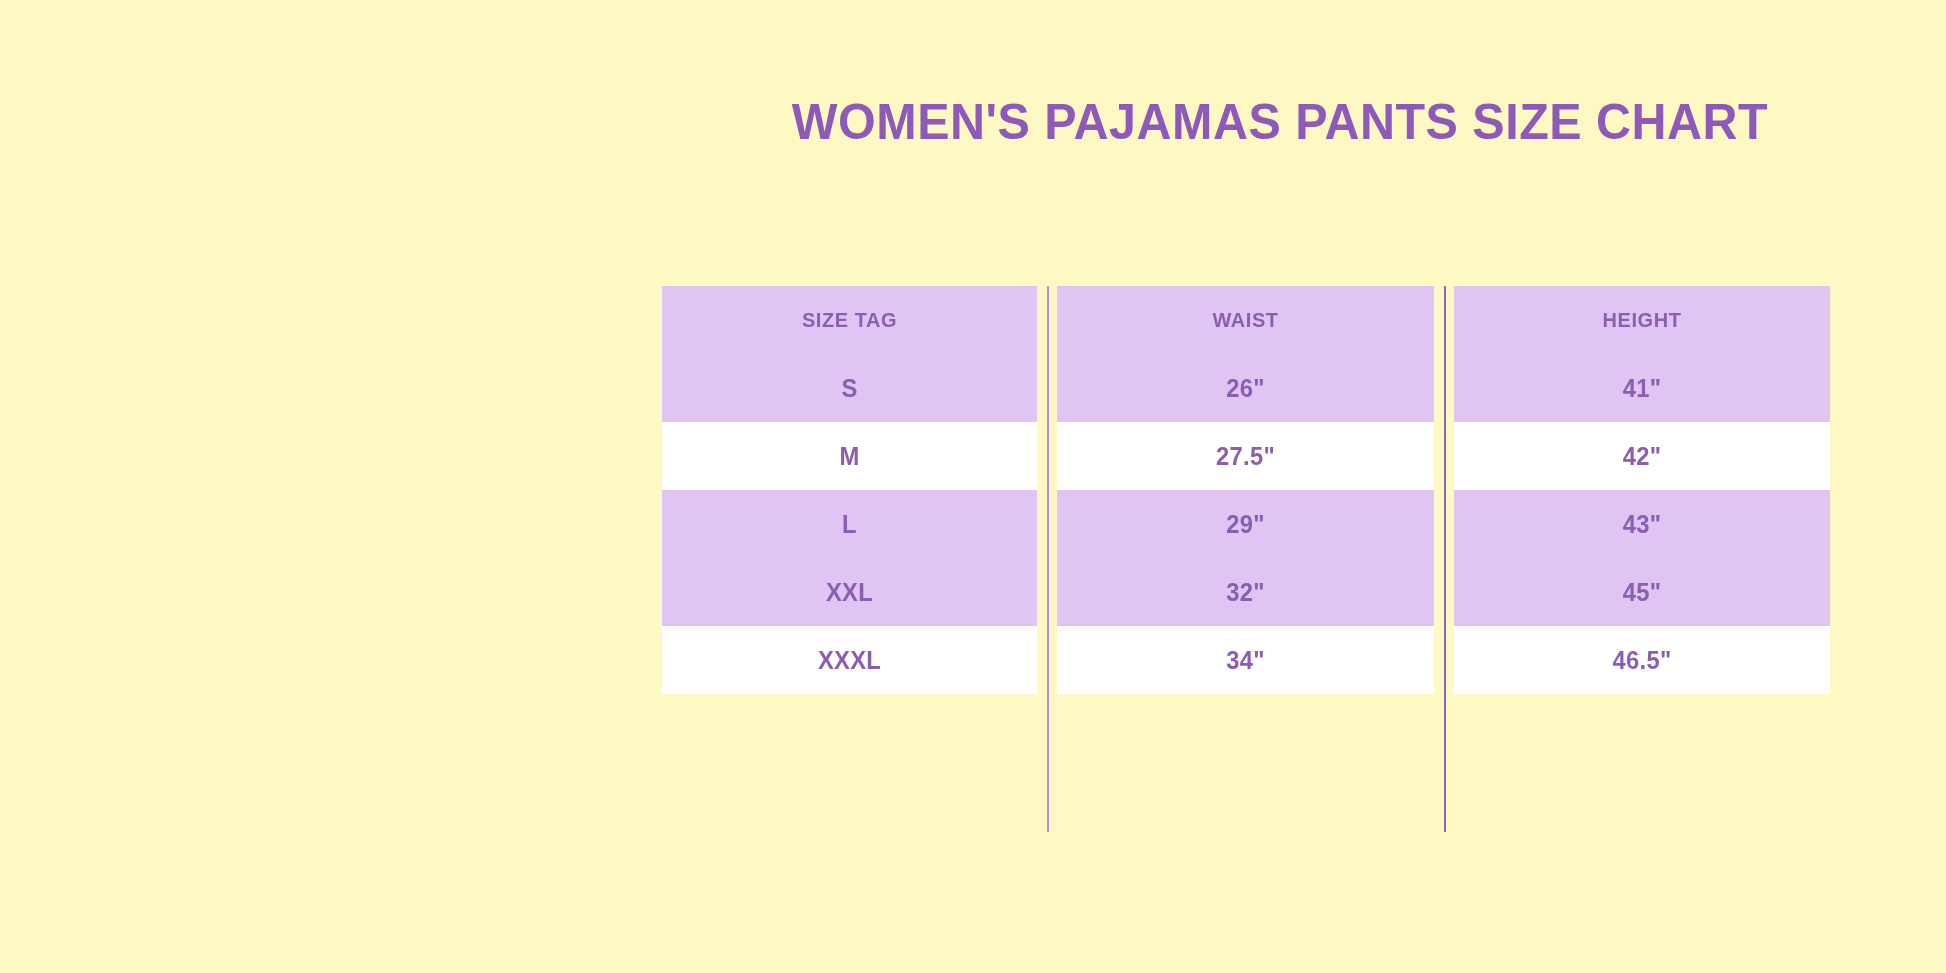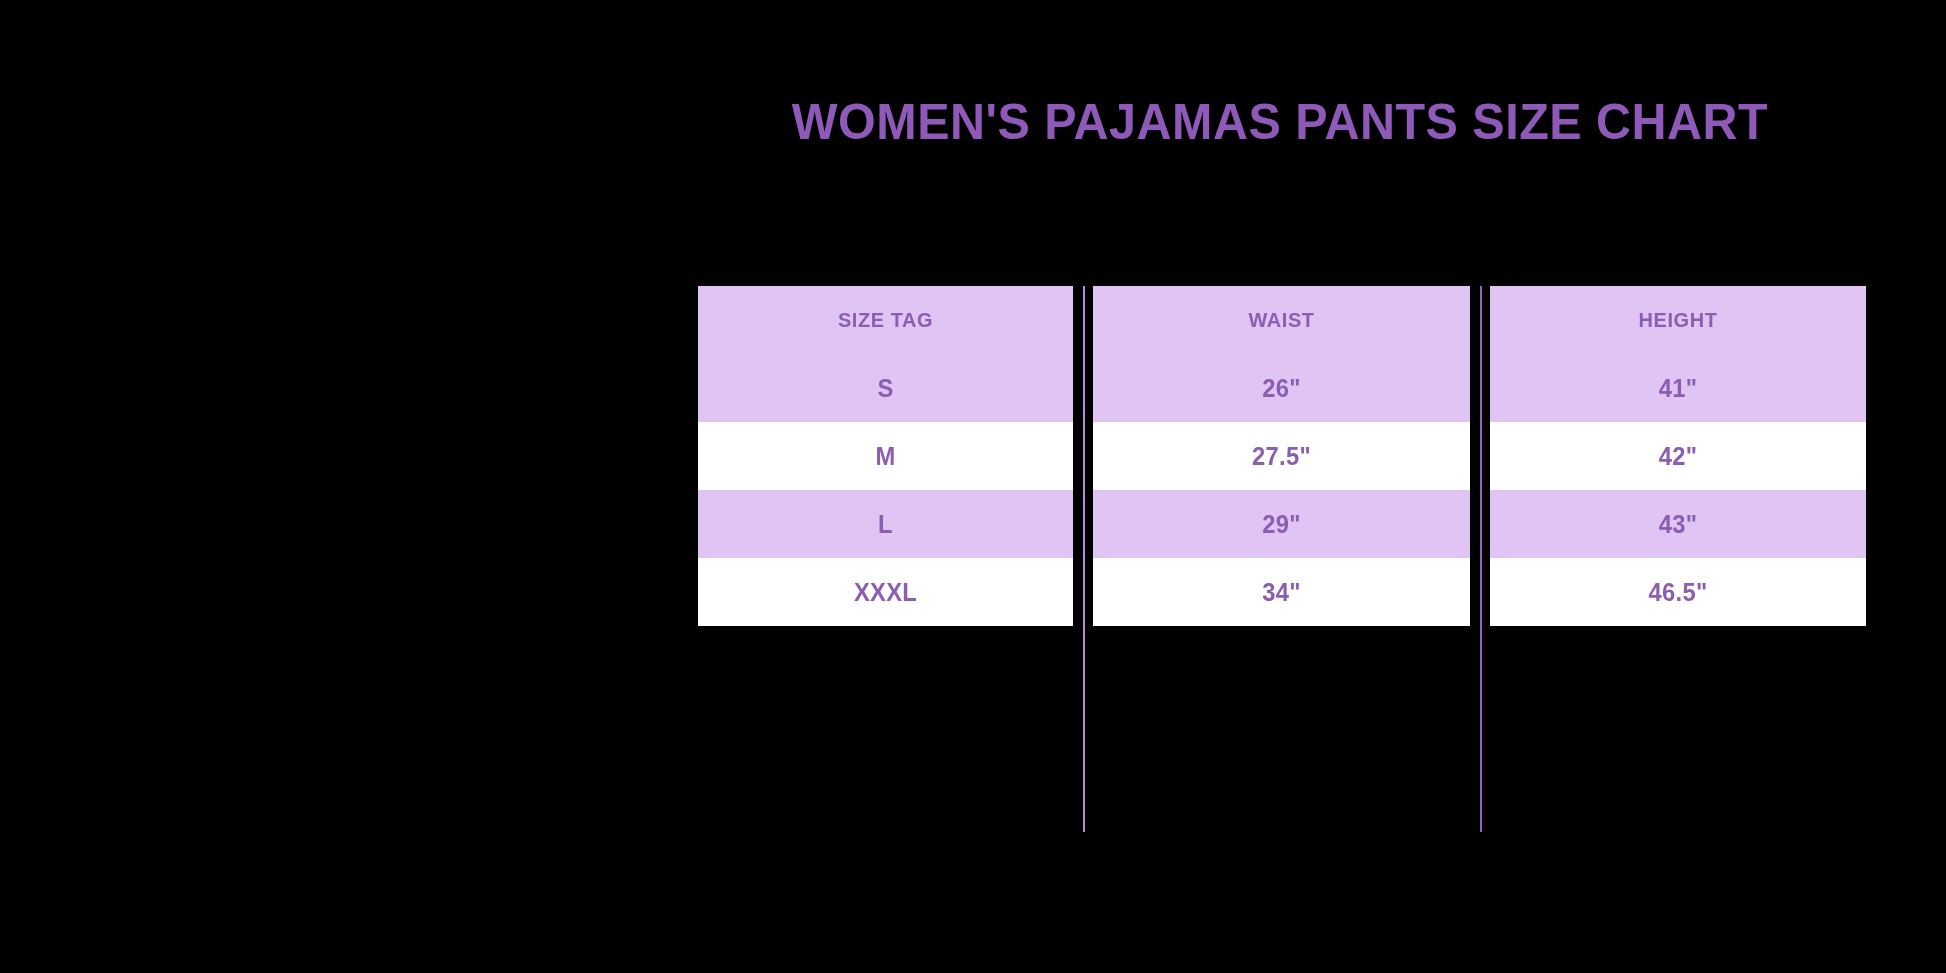--- a/index.html
+++ b/index.html
@@ -11,21 +11,21 @@
     width: 1946px;
     height: 973px;
     font-family: "Liberation Sans", sans-serif;
     overflow: hidden;
     position: relative;
   }
 
   .page {
     position: absolute;
     inset: 0;
-    background: #000000;
+    background: #fef9c3;
   }
 
   
   .title {
     position: absolute;
     left: 660px;
     top: 95px;
     width: 1240px;
     text-align: center;
     font-family: "Liberation Sans", sans-serif;
@@ -35,21 +35,21 @@
     color: #8e59b8;
     white-space: nowrap;
     transform: scaleX(0.97);
     transform-origin: center center;
     line-height: 1.1;
   }
 
   
   .table-wrap {
     position: absolute;
-    left: 688px;
+    left: 652px;
     top: 286px;
     width: 1188px;
   }
 
   .size-table {
     width: 1188px;
     border-collapse: collapse;
     table-layout: fixed;
     position: relative;
     z-index: 1;
@@ -139,20 +139,25 @@
         <tr>
           <td>M</td>
           <td>27.5"</td>
           <td>42"</td>
         </tr>
         <tr class="alt">
           <td>L</td>
           <td>29"</td>
           <td>43"</td>
         </tr>
+        <tr class="alt">
+          <td>XXL</td>
+          <td>32"</td>
+          <td>45"</td>
+        </tr>
         <tr>
           <td>XXXL</td>
           <td>34"</td>
           <td>46.5"</td>
         </tr>
       </tbody>
     </table>
 
     <div class="divider d1"></div>
     <div class="divider d2"></div>

